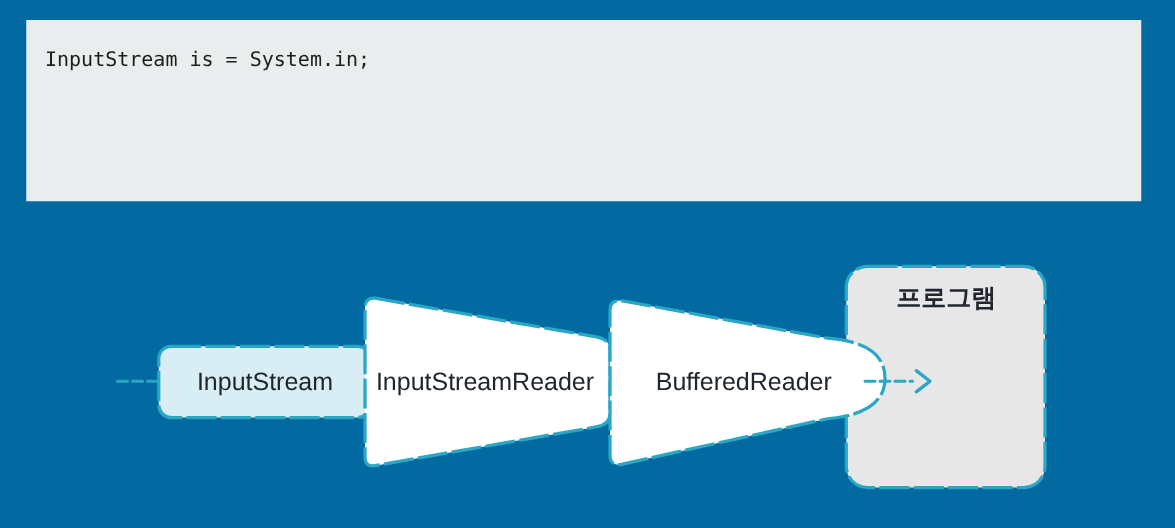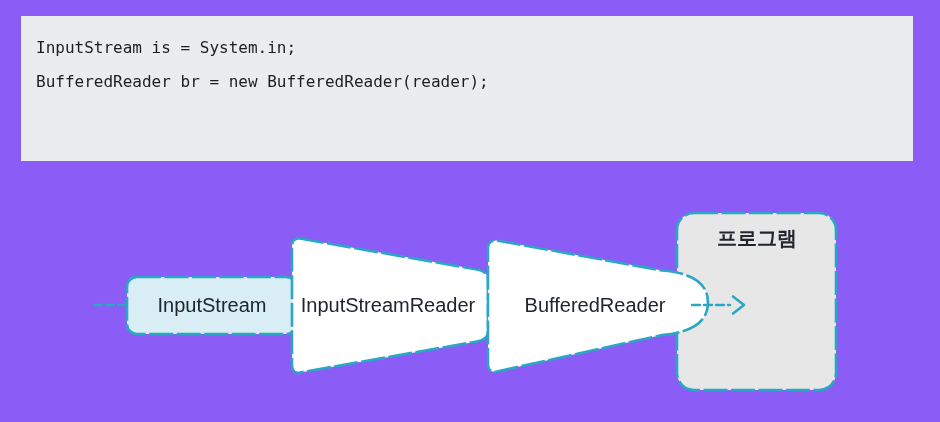--- a/index.html
+++ b/index.html
@@ -1,20 +1,20 @@
 <!DOCTYPE html>
 <html><head>
 <meta charset="utf-8">
 <style>
   html,body { margin:0; padding:0; background:#ffffff; }
   .screen {
     position: relative;
     width: 940px;
     height: 422px;
-    background: #8b5cf6;
+    background: #0369a1;
     overflow: hidden;
     font-family: "Liberation Sans", sans-serif;
   }
   .code-block {
     position: absolute;
     left: 21px;
     top: 16px;
     width: 892px;
     height: 145px;
     background: #e9edee;
@@ -64,21 +64,20 @@
   }
   .node-label.bold { font-weight: bold; }
 </style>
 </head>
 <body>
 
 <div class="screen">
 
   <div class="code-block">
     <div class="code-line">InputStream is = System.in;</div>
-    <div class="code-line">BufferedReader br = new BufferedReader(reader);</div>
   </div>
 
   <svg class="diagram-svg" viewBox="0 0 940 422" xmlns="http://www.w3.org/2000/svg">
 
     <g>
       <path class="arrow-line" d="M 94 305 H 136"></path>
       <path class="arrow-head" d="M 138 296.5 L 148 305 L 138 313.5"></path>
     </g>
 
     <rect class="shape" x="677" y="213" width="159" height="177" rx="17" fill="#e7e7e8"></rect>

